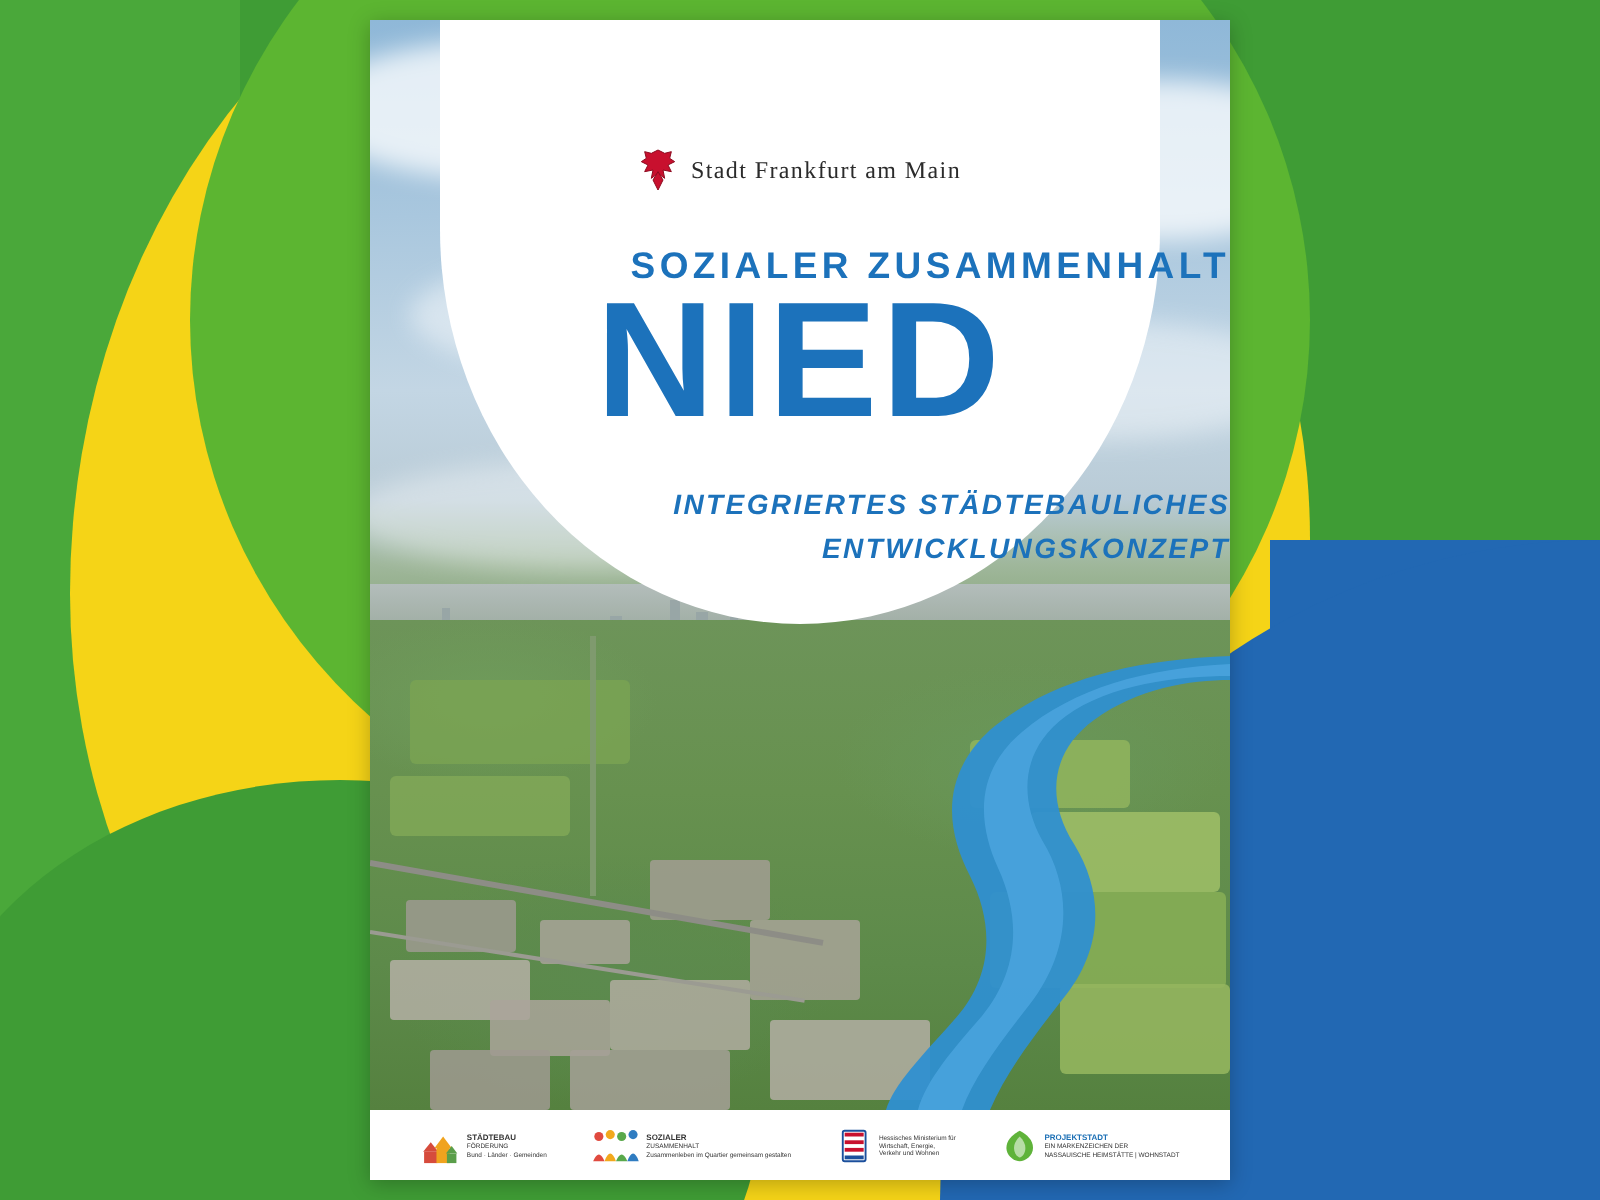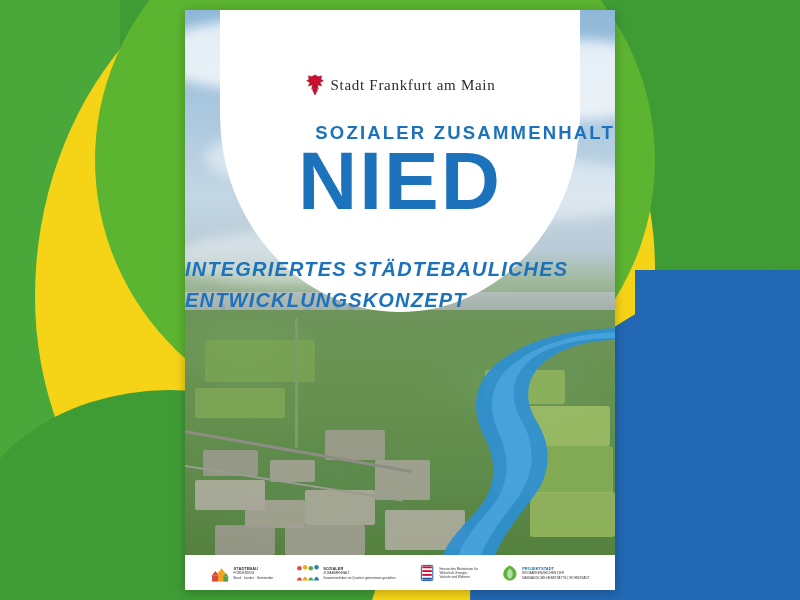--- a/index.html
+++ b/index.html
@@ -165,21 +165,21 @@
     align-items: center;
     gap: 2px;
   }
   .crest-line {
     display: flex;
     align-items: center;
     gap: 6px;
   }
   .crest-text {
     font-family: "Liberation Serif", serif;
-    font-size: 15px;
+    font-size: 12px;
     letter-spacing: .7px;
     color: #2b2b2b;
     white-space: nowrap;
   }
   .eagle {
     width: 20px;
     height: 22px;
   }
 
   .kicker {
@@ -200,28 +200,27 @@
     font-size: 82px;
     font-weight: bold;
     letter-spacing: 2px;
     color: #1c72bb;
     line-height: 1.05;
   }
   .subtitle {
     position: absolute;
     top: 232px;
     left: 0; right: 0;
-    text-align: left;
-    font-size: 20px;
+    text-align: right;
+    font-size: 14px;
     font-style: italic;
     font-weight: bold;
     letter-spacing: 1.2px;
     line-height: 1.55;
     color: #1c72bb;
-    margin-top: 12px;
   }
 
   
   .logobar {
     position: absolute;
     left: 0;
     bottom: 0;
     width: 100%;
     height: 35px;
     background: #ffffff;

